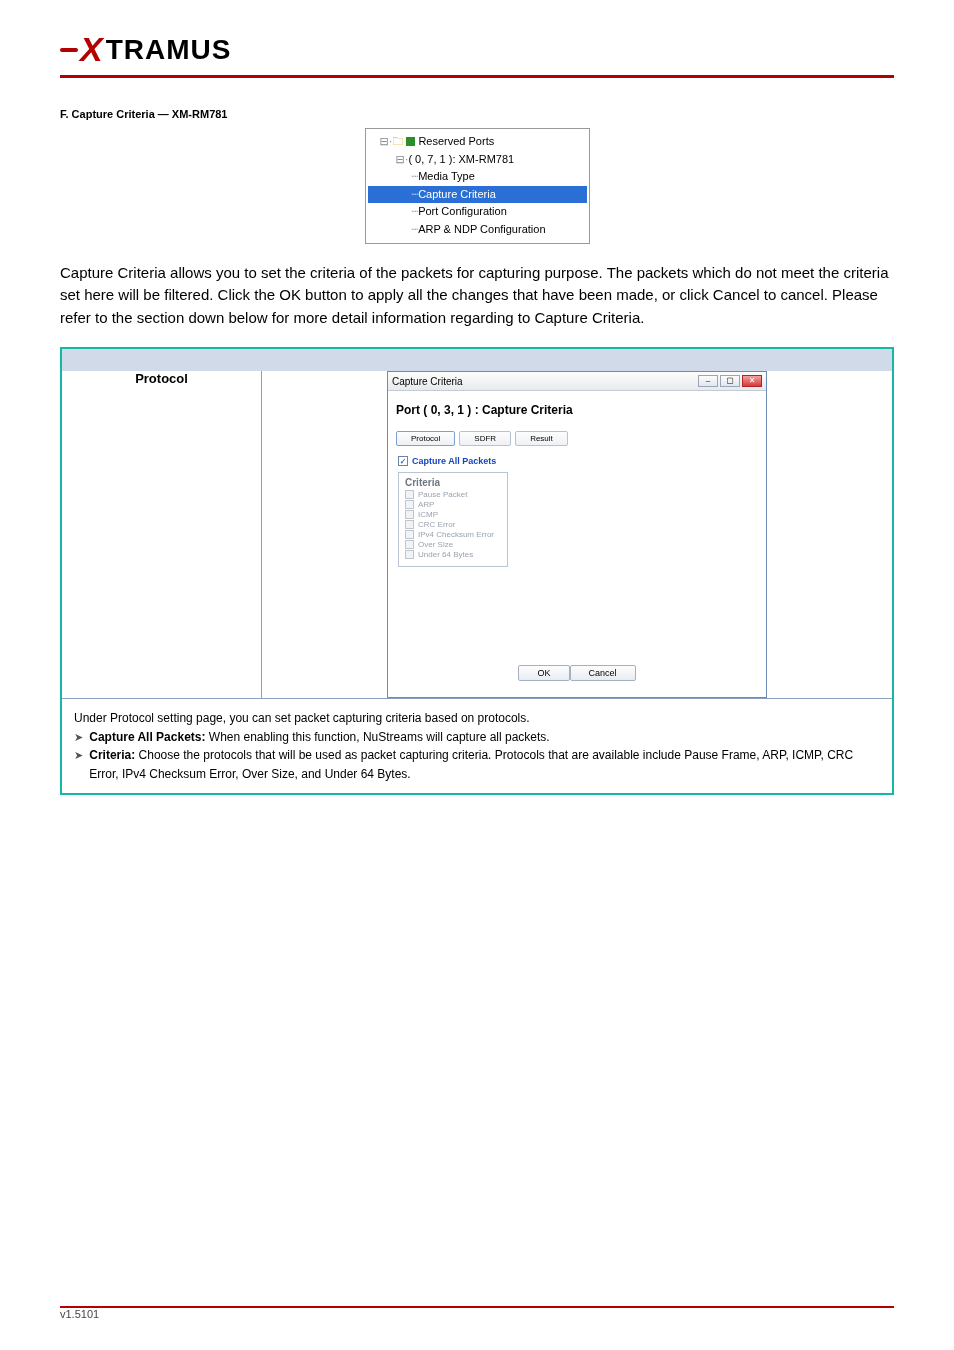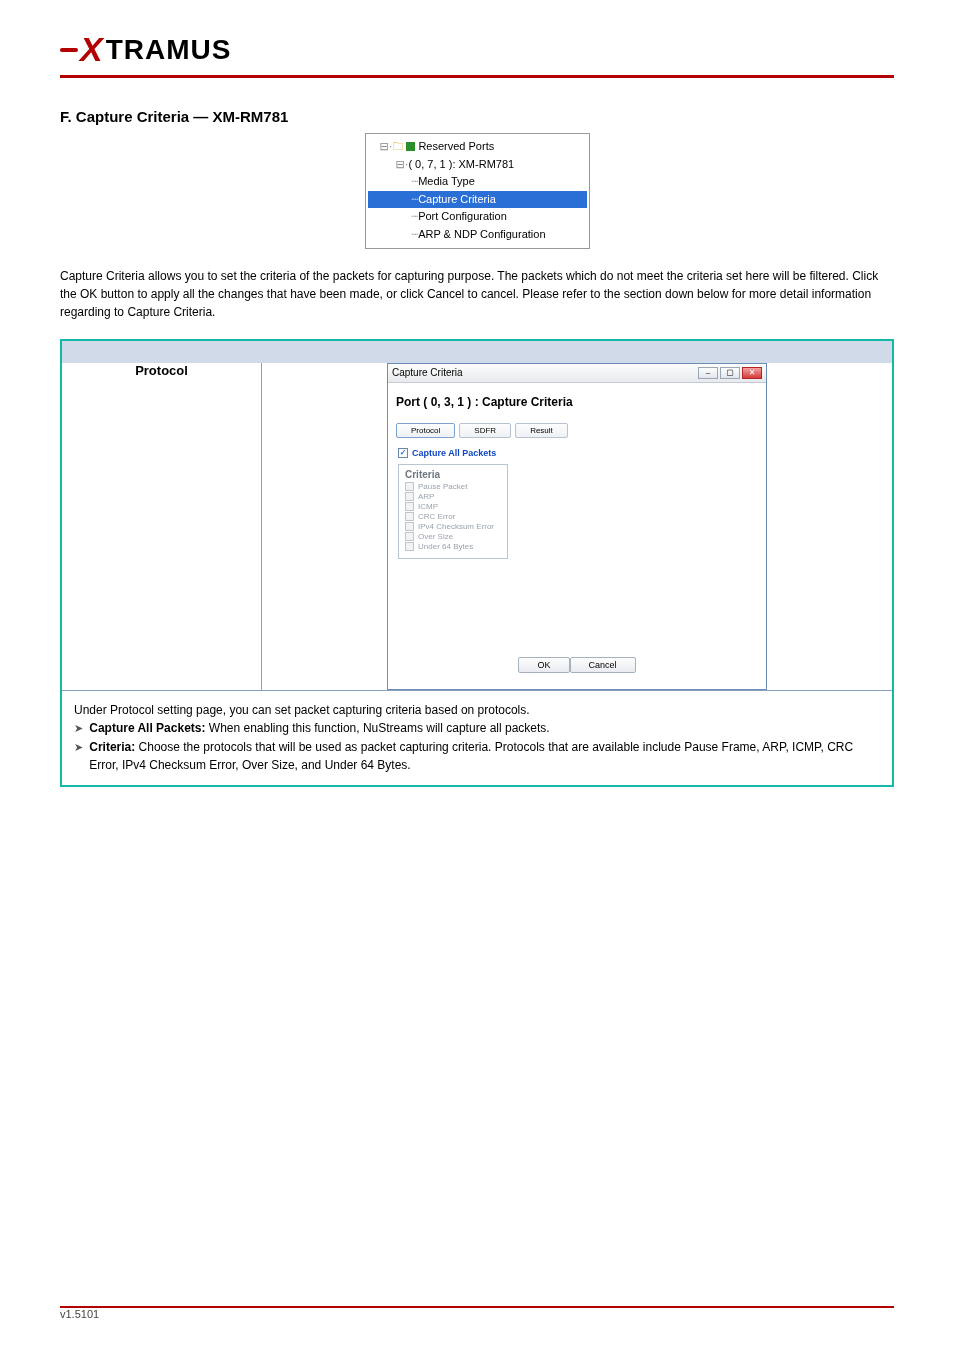--- a/index.html
+++ b/index.html
@@ -39,21 +39,21 @@
     display: inline-block;
     margin-right: 2px;
     border-radius: 2px;
   }
   .top-hr {
     height: 3px;
     background: #b30000;
     margin-bottom: 30px;
   }
   .section-title {
-    font-size: 15px;
+    font-size: 11px;
     font-weight: bold;
     margin-bottom: 8px;
   }
   
   .tree-box {
     width: 225px;
     margin: 0 auto 18px auto;
     border: 1px solid #999;
     background: #fff;
     font-size: 11px;
@@ -67,21 +67,21 @@
   .tree-box .dash { color: #888; }
   .tree-box .folder { color: #d9a400; margin-right: 3px; }
   .tree-box .green-sq { width:9px; height:9px; background:#2a8f2a; display:inline-block; margin-right:3px; }
   .tree-box .selected {
     background: #2a6fd6;
     color: #fff;
     display: block;
     width: 100%;
   }
   .body-text {
-    font-size: 12px;
+    font-size: 15px;
     line-height: 1.5;
     margin-bottom: 18px;
   }
   
   .criteria-outer {
     border: 2px solid #14b8a6;
     width: 100%;
     margin-bottom: 20px;
   }
   .criteria-header-row {

